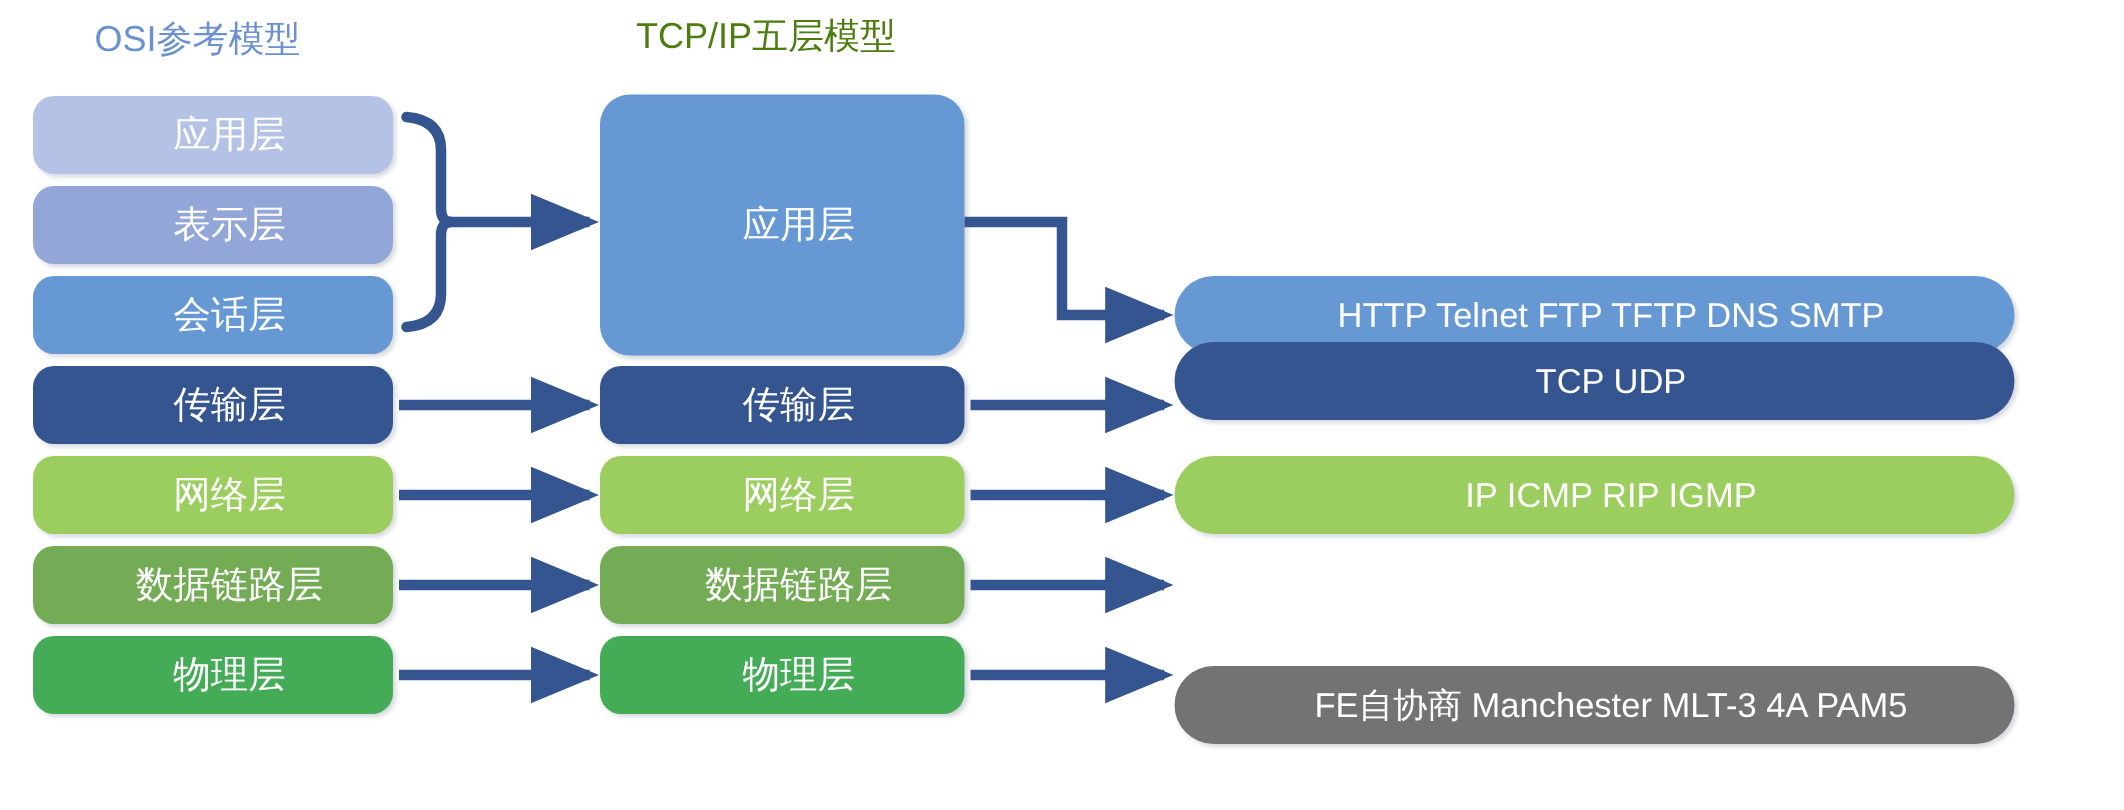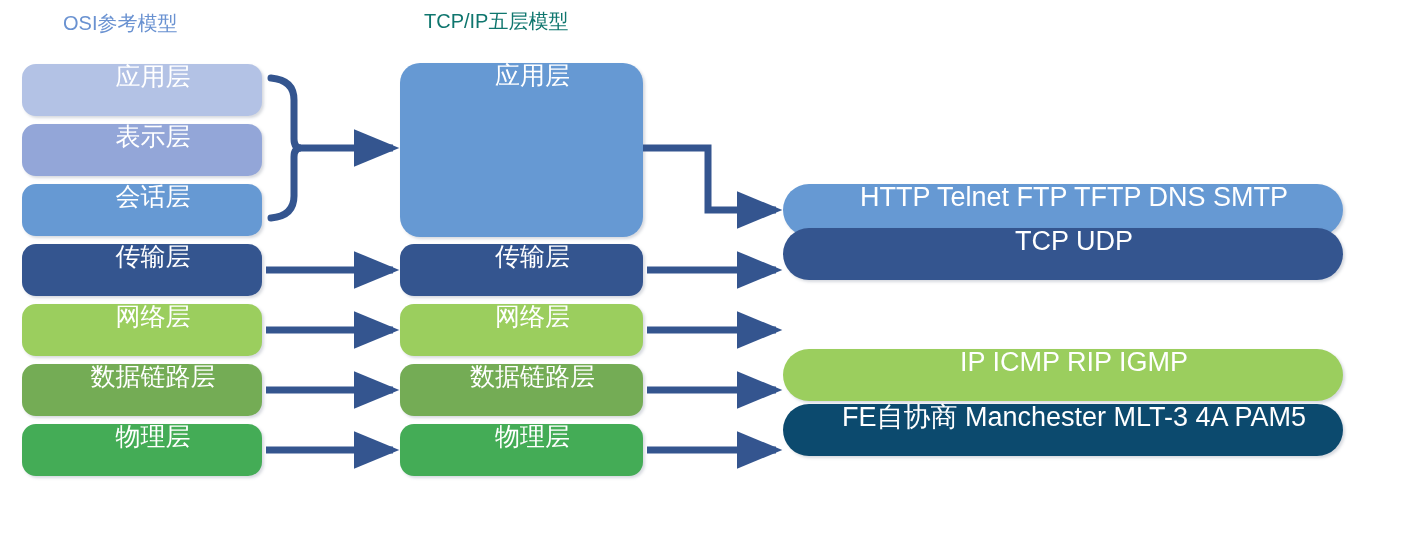--- a/index.html
+++ b/index.html
@@ -12,28 +12,29 @@
   }
   #canvas {
     position: relative;
     width: 1416px;
     height: 540px;
     background: #ffffff;
     overflow: hidden;
   }
   .col-title {
     position: absolute;
-    font-size: 20px;
+    font-size: 24px;
     color: #6A92D1;
     white-space: nowrap;
     letter-spacing: 0px;
   }
   .layer-box {
     position: absolute;
     display: flex;
+    align-items: center;
     justify-content: center;
     color: #ffffff;
     box-sizing: border-box;
     box-shadow: 2px 2px 3px rgba(120,130,150,0.30);
     padding-left: 22px;
   }
   .layer-box span {
     display: block;
     line-height: 1;
     white-space: nowrap;
@@ -54,38 +55,38 @@
   }
   .tcp-box.tall {
     height: 174px;
     border-radius: 20px;
   }
   .proto-box {
     left: 783px;
     width: 560px;
     height: 52px;
     border-radius: 26px;
-    font-size: 27px;
+    font-size: 23px;
   }
   svg.connectors {
     position: absolute;
     left: 0;
     top: 0;
     width: 1416px;
     height: 540px;
     pointer-events: none;
   }
 </style>
 </head>
 <body>
 
 <div id="canvas">
 
   <div class="col-title" style="left: 63px; top: 10px; color: rgb(106, 146, 209);">OSI参考模型</div>
-  <div class="col-title" style="left: 424px; top: 8px; color: #0f766e;">TCP/IP五层模型</div>
+  <div class="col-title" style="left: 424px; top: 8px; color: #4d7c0f;">TCP/IP五层模型</div>
 
   <div class="layer-box osi-box" style="top: 64px; background: rgb(179, 194, 229);">
       <span>应用层</span>
     </div>
   <div class="layer-box osi-box" style="top: 184px; background: rgb(102, 153, 211);">
       <span>会话层</span>
     </div>
   <div class="layer-box osi-box" style="top: 124px; background: rgb(147, 166, 216);">
       <span>表示层</span>
     </div>
@@ -117,24 +118,24 @@
   <div class="layer-box tcp-box" style="top: 424px; background: rgb(68, 172, 86);">
       <span>物理层</span>
     </div>
 
   <div class="layer-box proto-box" style="top: 184px; background: rgb(102, 153, 211);">
       <span>HTTP Telnet FTP TFTP DNS SMTP</span>
     </div>
   <div class="layer-box proto-box" style="top: 228px; background: rgb(52, 85, 143);">
       <span>TCP     UDP</span>
     </div>
-  <div class="layer-box proto-box" style="top: 304px; background: rgb(155, 206, 94); margin-top: 45px;">
+  <div class="layer-box proto-box" style="top: 304px; background: rgb(155, 206, 94);">
       <span>IP ICMP RIP IGMP</span>
     </div>
-  <div class="layer-box proto-box" style="top: 404px; background: #0c4a6e;">
+  <div class="layer-box proto-box" style="top: 444px; background: #737373;">
       <span>FE自协商 Manchester MLT-3 4A PAM5</span>
     </div>
 
   <svg class="connectors" viewBox="0 0 1416 540">
     <defs>
       <marker id="arrowhead" markerWidth="7" markerHeight="7" refX="5.6" refY="3" orient="auto" markerUnits="strokeWidth">
         <path d="M0,0.3 L6.5,3 L0,5.7 Z" fill="#34558F"></path>
       </marker>
     </defs>
 

